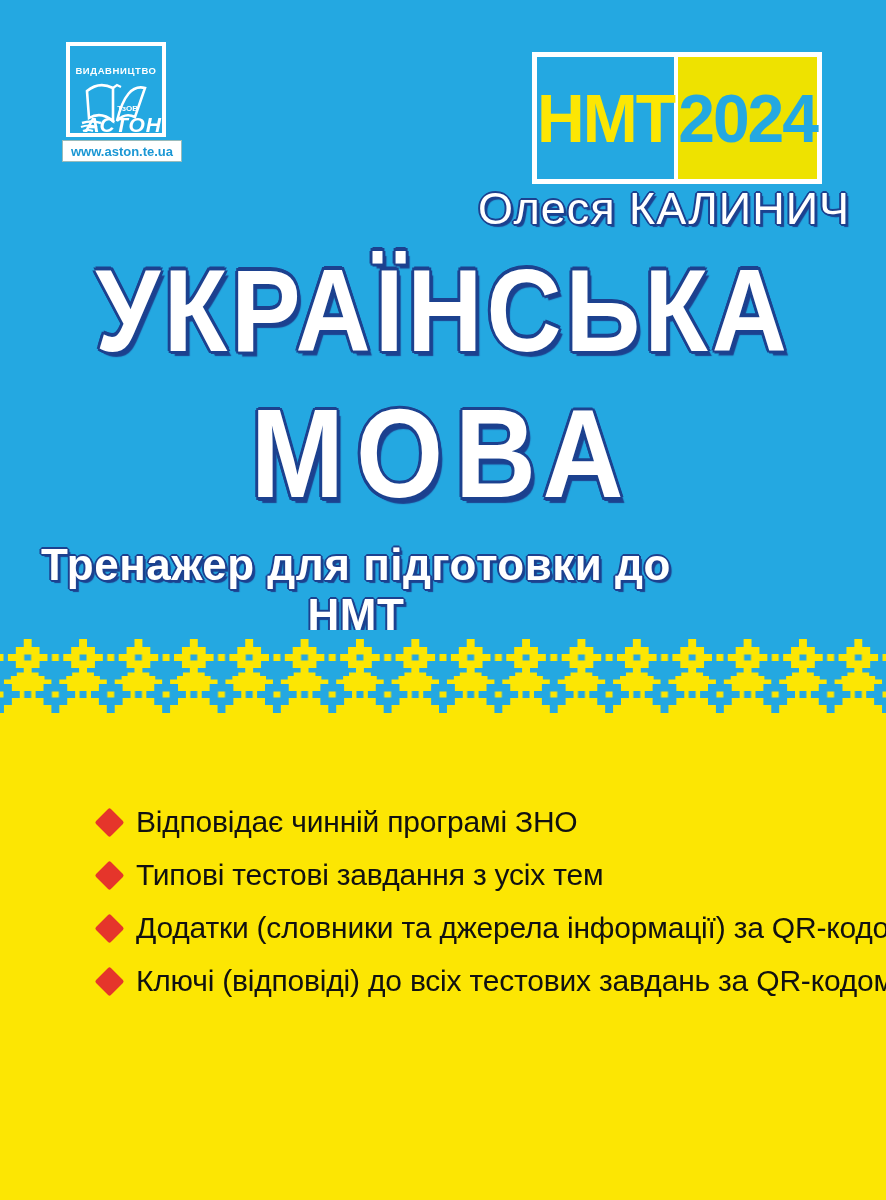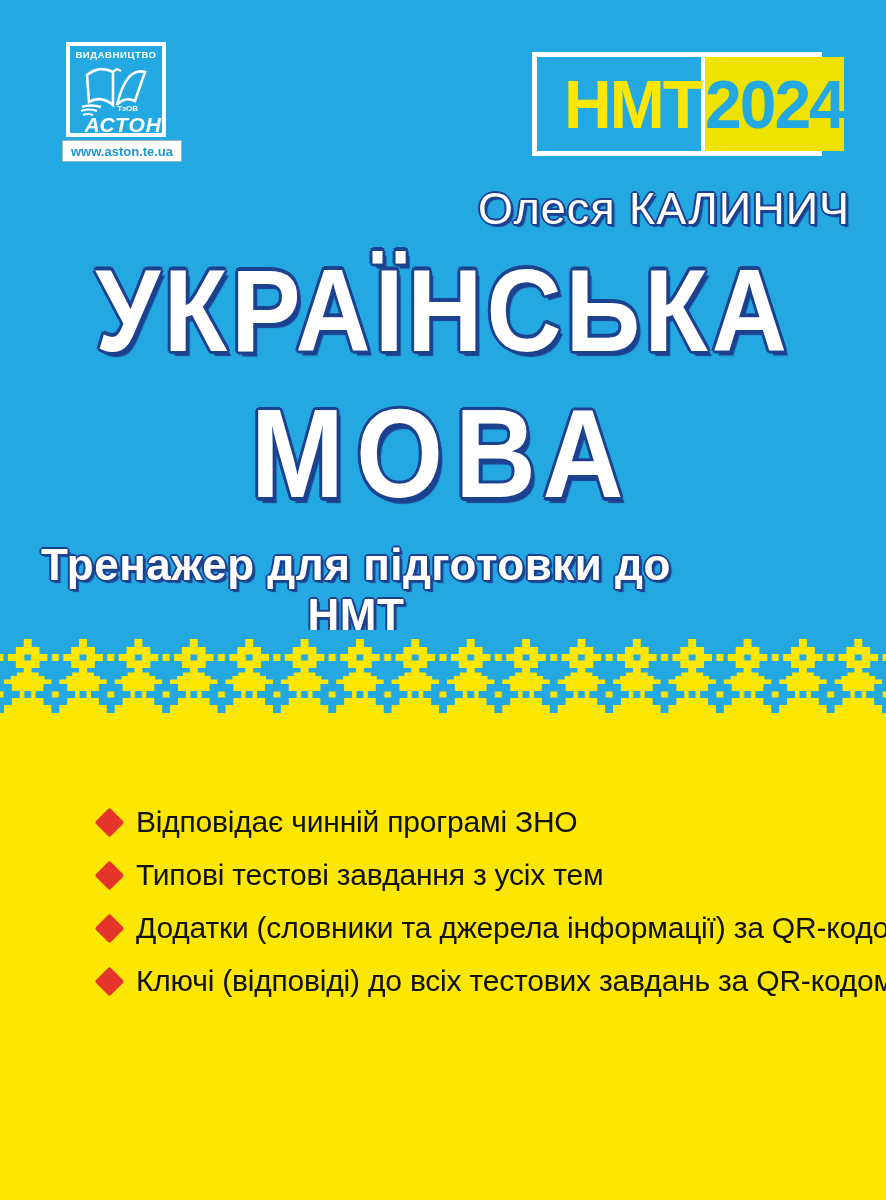--- a/index.html
+++ b/index.html
@@ -19,39 +19,39 @@
     background:var(--yellow);overflow:hidden;
   }
   
   .top-field{position:absolute;left:0;top:0;width:886px;height:630px;background:var(--blue);}
 
   
   .logo{position:absolute;left:62px;top:42px;width:108px;}
   .logo-frame{
     box-sizing:border-box;width:100px;height:95px;margin-left:4px;
     border:4px solid var(--white);display:flex;flex-direction:column;align-items:center;
-    padding-top:3px;
+    padding-top:19px;
   }
   .logo-top-label{color:var(--white);font-size:9.5px;font-weight:bold;letter-spacing:.6px;white-space:nowrap;}
   .logo-book{margin-top:1px;}
   .logo-tzov{position:absolute;right:32px;top:62px;color:var(--white);font-size:8px;font-weight:bold;}
   .logo-name{
     position:absolute;right:8px;top:71px;color:var(--white);
     font-size:21px;font-weight:bold;font-style:italic;letter-spacing:1px;
   }
   .logo-web{
     box-sizing:border-box;margin-top:3px;width:120px;height:22px;background:var(--white);
     border:1px solid #9bb;display:flex;align-items:center;justify-content:center;
     color:var(--link-blue);font-size:13px;font-weight:bold;
   }
 
   
   .badge{
-    position:absolute;left:532px;top:52px;width:290px;height:104px;
-    box-sizing:border-box;border:5px solid var(--white);display:flex;padding-left:27px;
+    position:absolute;left:532px;top:52px;width:290px;height:132px;
+    box-sizing:border-box;border:5px solid var(--white);display:flex;
   }
   .badge-cell{flex:1;display:flex;align-items:center;justify-content:center;}
   .badge-nmt{background:var(--blue);border-right:4px solid var(--white);}
   .badge-nmt span{color:var(--yellow);font-size:66px;font-weight:bold;letter-spacing:-2px;transform:scaleY(1.05);}
   .badge-year{background:var(--badge-yellow);}
   .badge-year span{color:var(--blue);font-size:66px;font-weight:bold;letter-spacing:-2px;transform:scaleY(1.05);}
 
   
   .author{
     position:absolute;right:36px;top:183px;color:var(--white);

